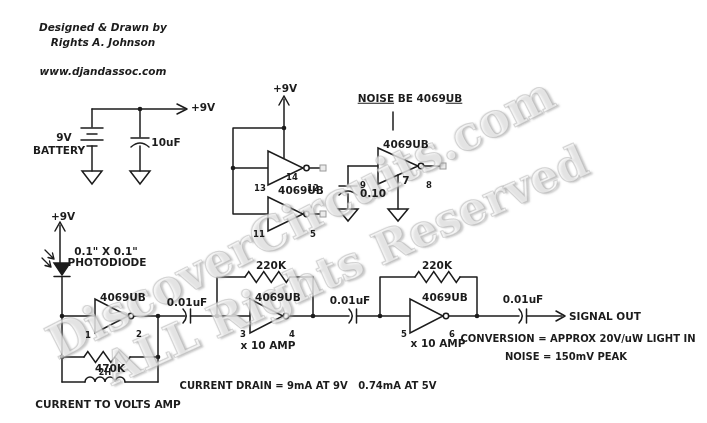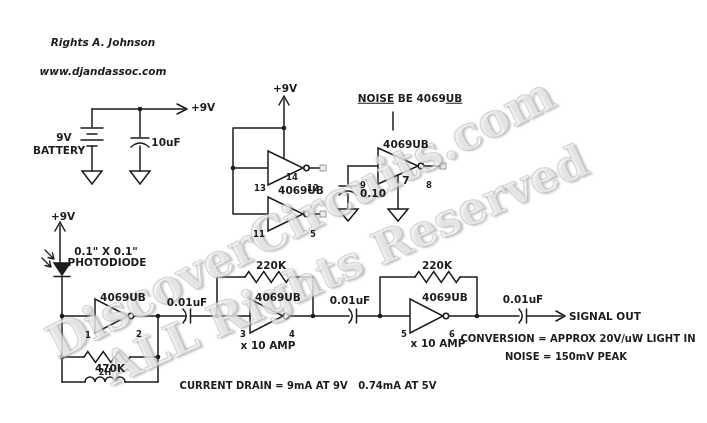--- a/index.html
+++ b/index.html
@@ -166,20 +166,21 @@
         <path d="M526.5,309 V323"></path>
       </g>
       <path d="M526.5,316 H562"></path>
       <path d="M565,316 L556,311 M565,316 L556,321"></path>
     </g>
   </svg>
 
   <div class="wm wm1">DiscoverCircuits.com</div>
   <div class="wm wm2">ALL Rights Reserved</div>
 
+  <div class="lbl hdr" style="left:103px;top:27px">Designed &amp; Drawn by</div>
   <div class="lbl hdr" style="left:103px;top:42px">Rights A. Johnson</div>
   <div class="lbl hdr" style="left:103px;top:71px">www.djandassoc.com</div>
 
   <div class="lbl" style="left:203px;top:107px">+9V</div>
   <div class="lbl" style="left:64px;top:137px">9V</div>
   <div class="lbl" style="left:59px;top:150px">BATTERY</div>
   <div class="lbl" style="left:166px;top:142px">10uF</div>
 
   <div class="lbl" style="left:285px;top:88px">+9V</div>
   <div class="lbl pin" style="left:292px;top:153px">14</div>
@@ -196,20 +197,21 @@
   <div class="lbl" style="left:373px;top:193px">0.10</div>
 
   <div class="lbl" style="left:63px;top:216px">+9V</div>
   <div class="lbl" style="left:106px;top:251px">0.1" X 0.1"</div>
   <div class="lbl" style="left:107px;top:262px">PHOTODIODE</div>
   <div class="lbl" style="left:123px;top:297px">4069UB</div>
   <div class="lbl pin" style="left:88px;top:311px">1</div>
   <div class="lbl pin" style="left:139px;top:310px">2</div>
   <div class="lbl" style="left:110px;top:368px">470K</div>
   <div class="lbl tiny" style="left:105px;top:373px">2H</div>
+  <div class="lbl" style="left:108px;top:404px">CURRENT TO VOLTS AMP</div>
   <div class="lbl" style="left:187px;top:302px">0.01uF</div>
 
   <div class="lbl" style="left:271px;top:265px">220K</div>
   <div class="lbl" style="left:278px;top:297px">4069UB</div>
   <div class="lbl pin" style="left:243px;top:310px">3</div>
   <div class="lbl pin" style="left:292px;top:310px">4</div>
   <div class="lbl" style="left:268px;top:345px">x 10 AMP</div>
   <div class="lbl" style="left:350px;top:300px">0.01uF</div>
 
   <div class="lbl" style="left:437px;top:265px">220K</div>

